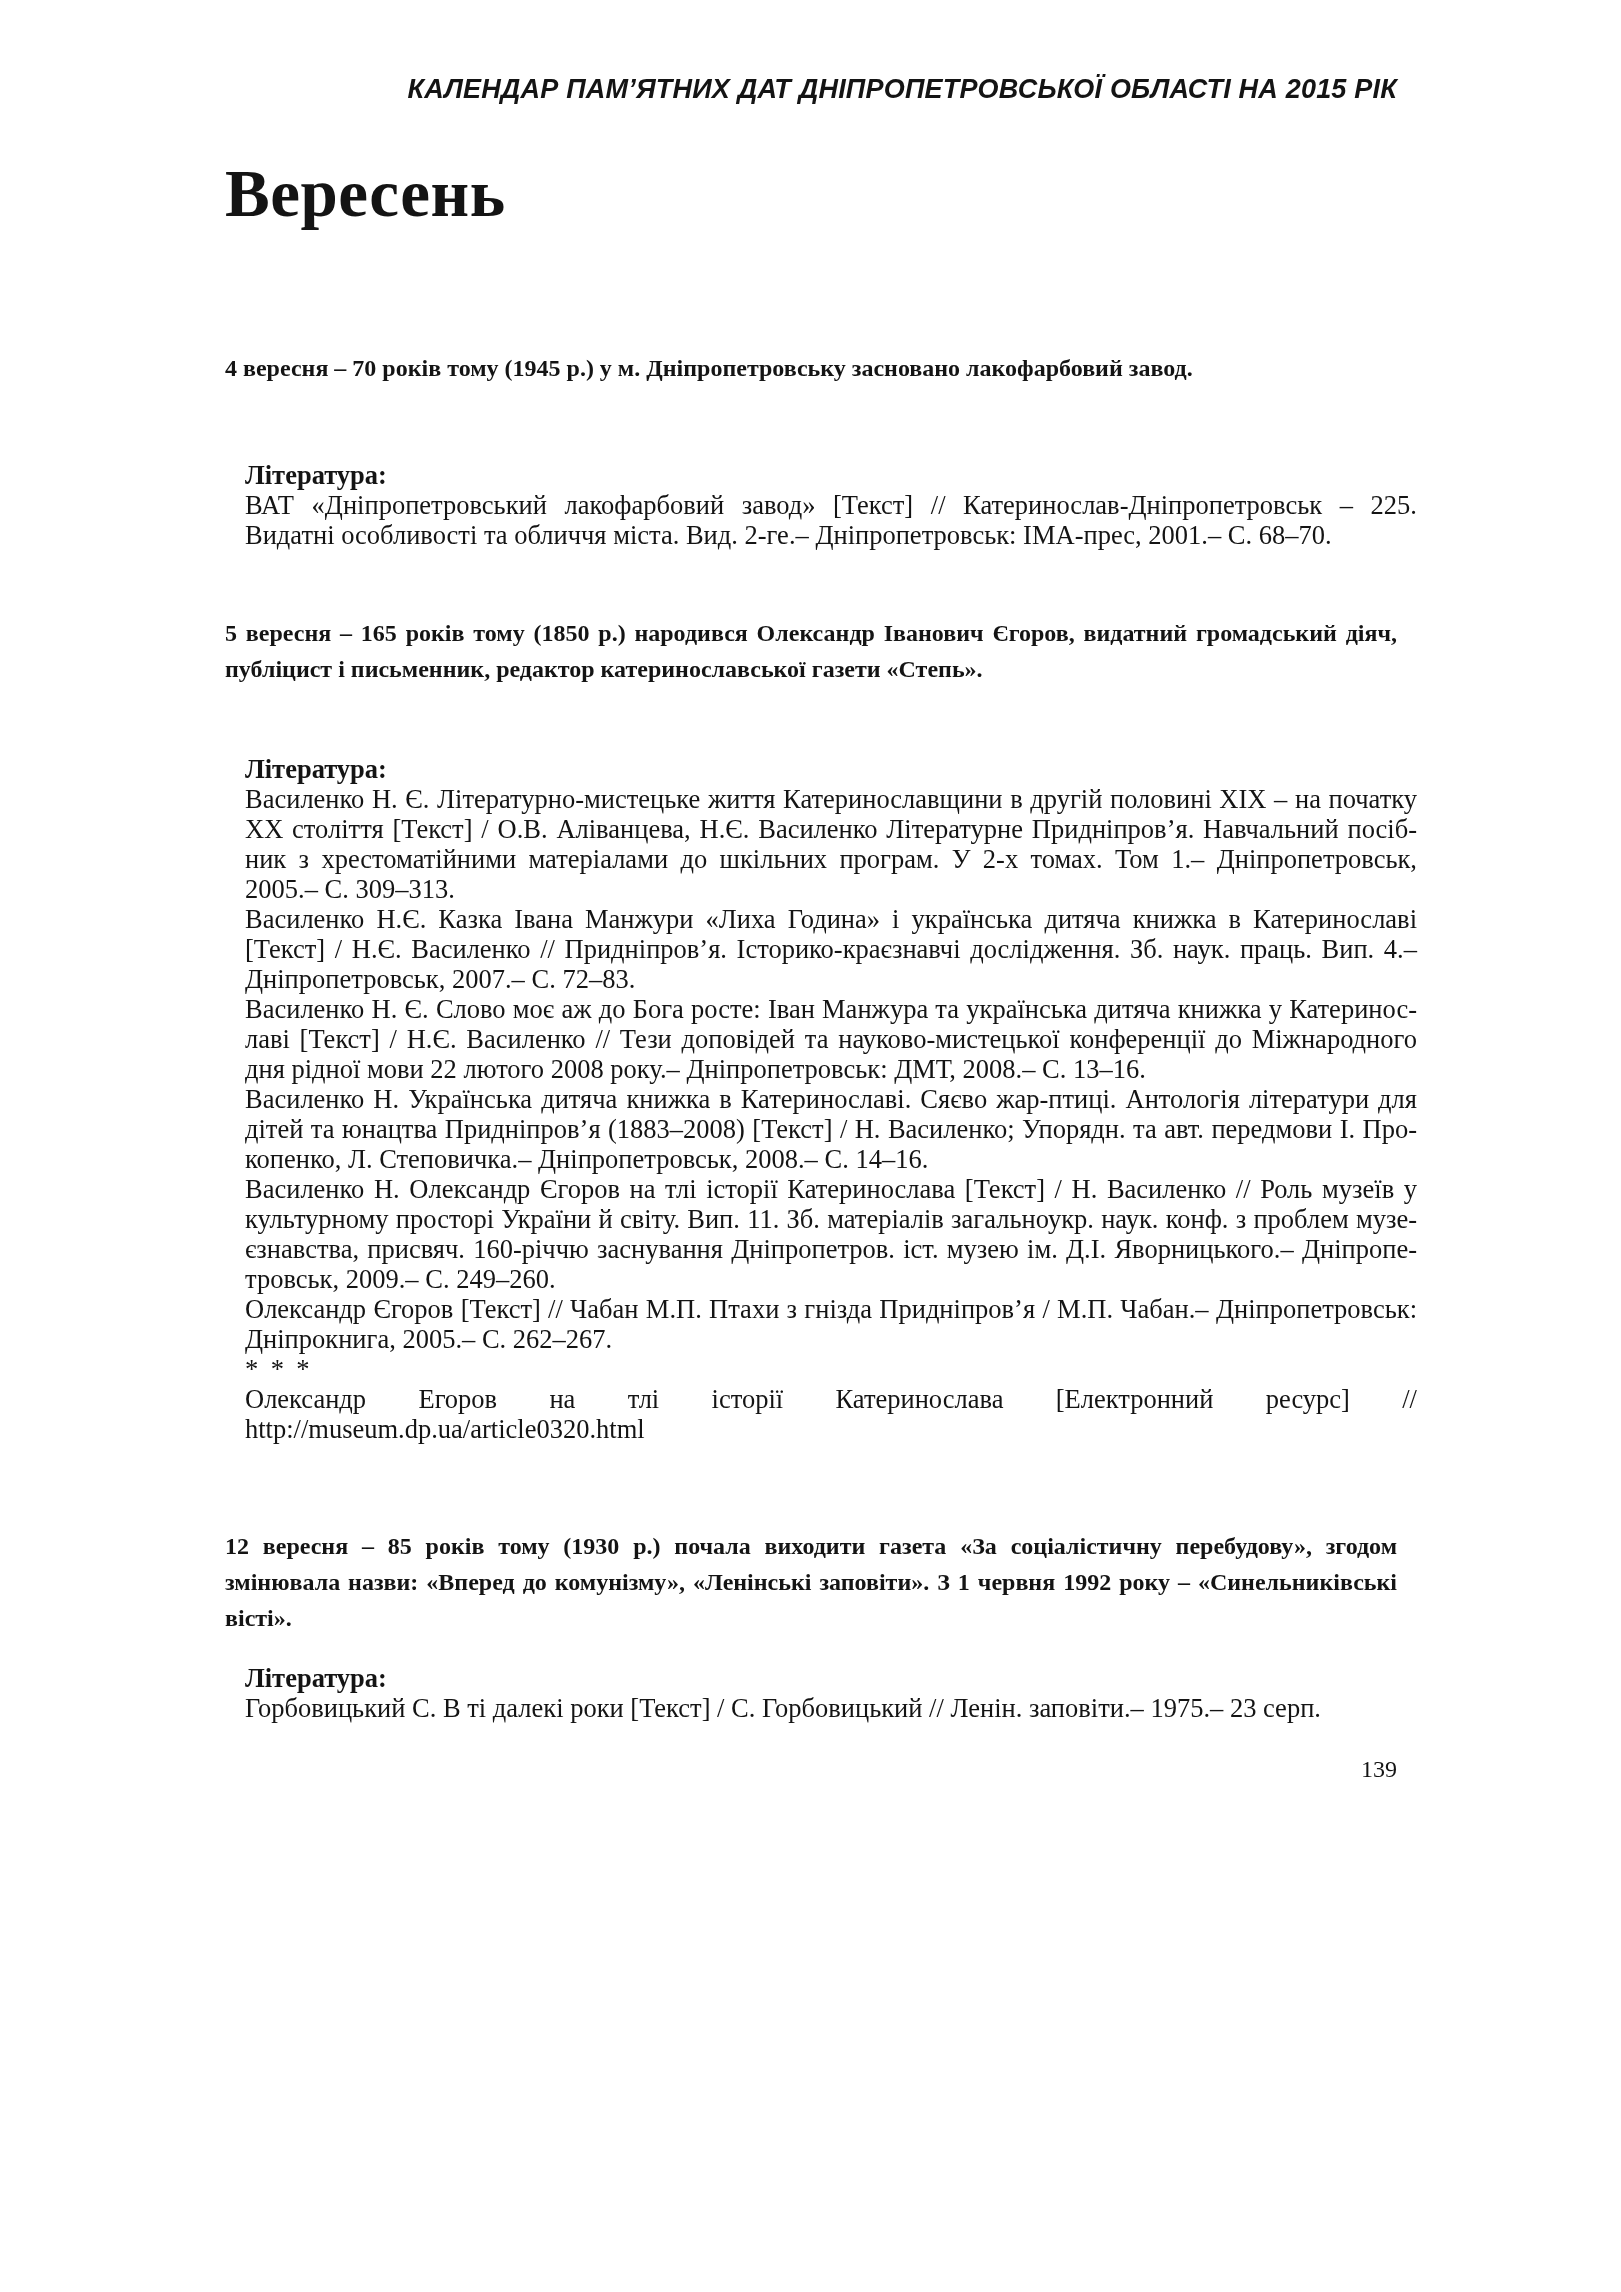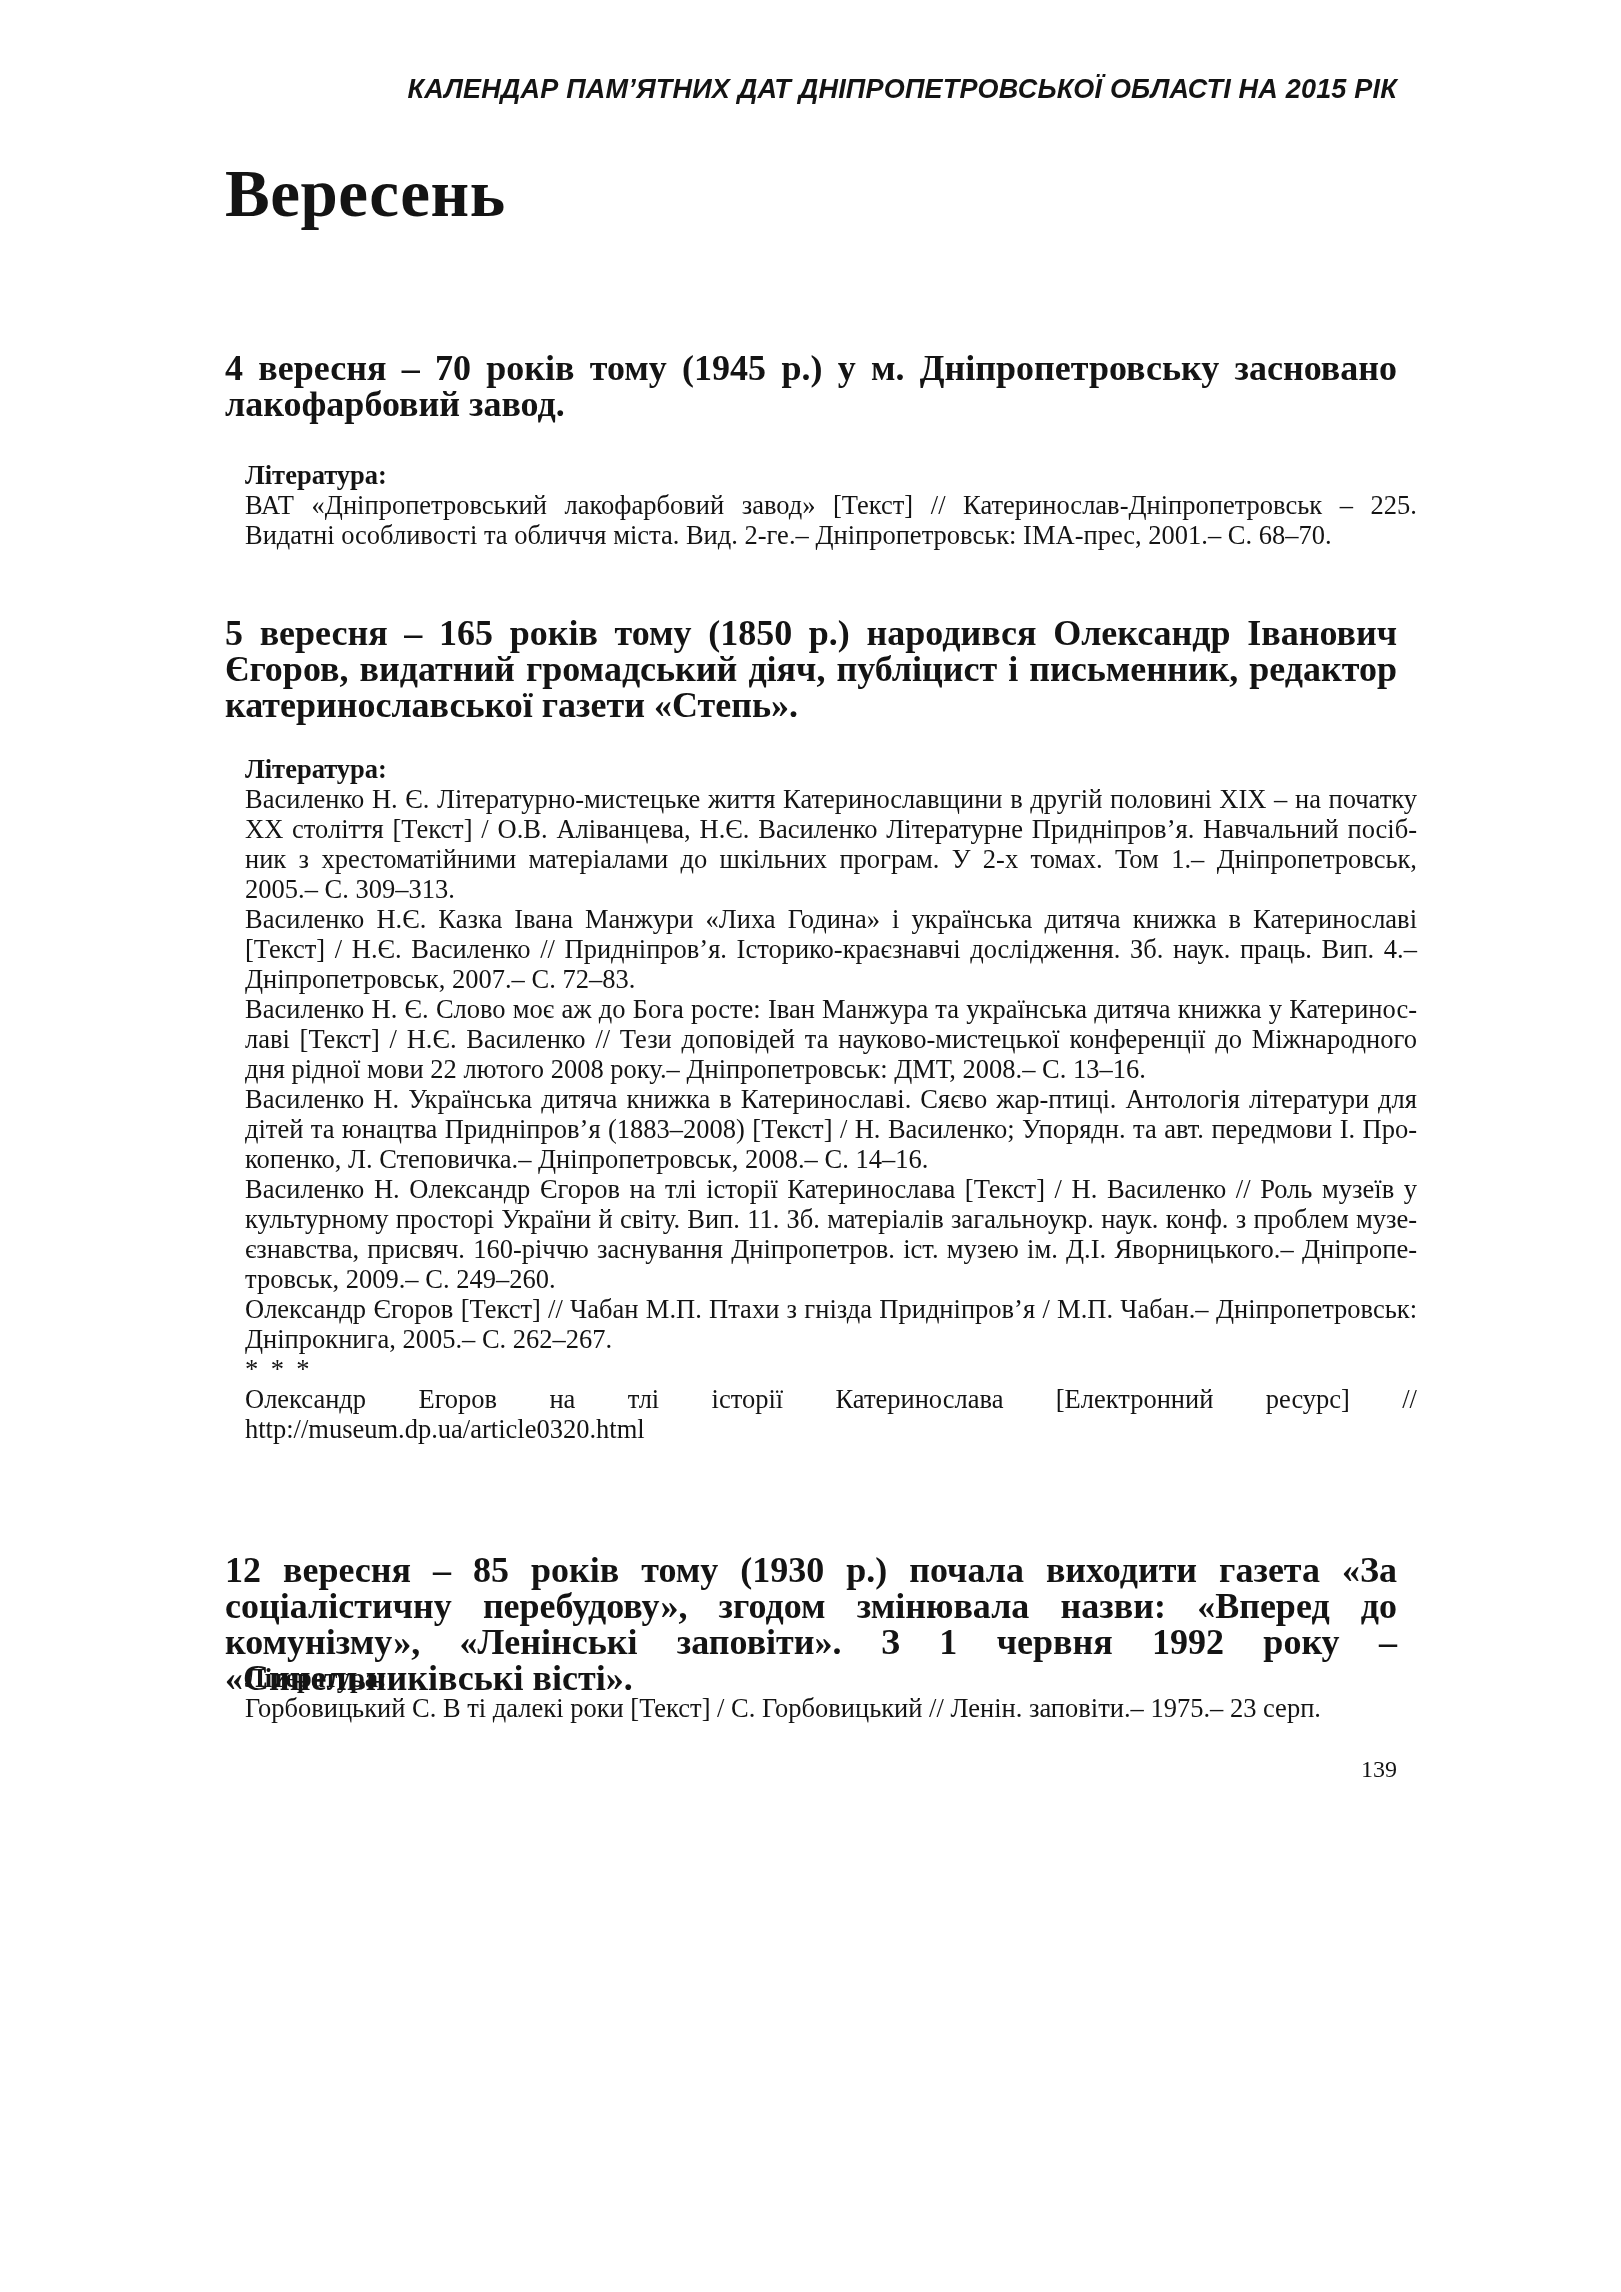--- a/index.html
+++ b/index.html
@@ -27,28 +27,28 @@
   .page-title {
     top: 155px;
     font-weight: bold;
     font-size: 67px;
     line-height: 1.15;
     letter-spacing: 0.5px;
   }
 
   .entry-heading {
     font-weight: bold;
-    font-size: 36px;
+    font-size: 24px;
     line-height: 36px;
     text-align: justify;
     hyphens: manual;
   }
   #entry1-heading { top: 350px; }
   #entry2-heading { top: 615px; }
-  #entry3-heading { top: 1528px; margin-top: 24px; }
+  #entry3-heading { top: 1528px; }
 
   .lit { font-size: 26.5px; line-height: 30px; margin-left: 20px; }
   #lit1 { top: 460px; }
   #lit2 { top: 754px; }
   #lit3 { top: 1663px; }
 
   .lit .label { font-weight: bold; }
   .lit p { margin: 0; text-align: justify; hyphens: manual; font-family: Liberation Serif, serif; }
   .lit .separator { text-align: left; letter-spacing: 2.9px; }
   .nowrap { white-space: nowrap; }

